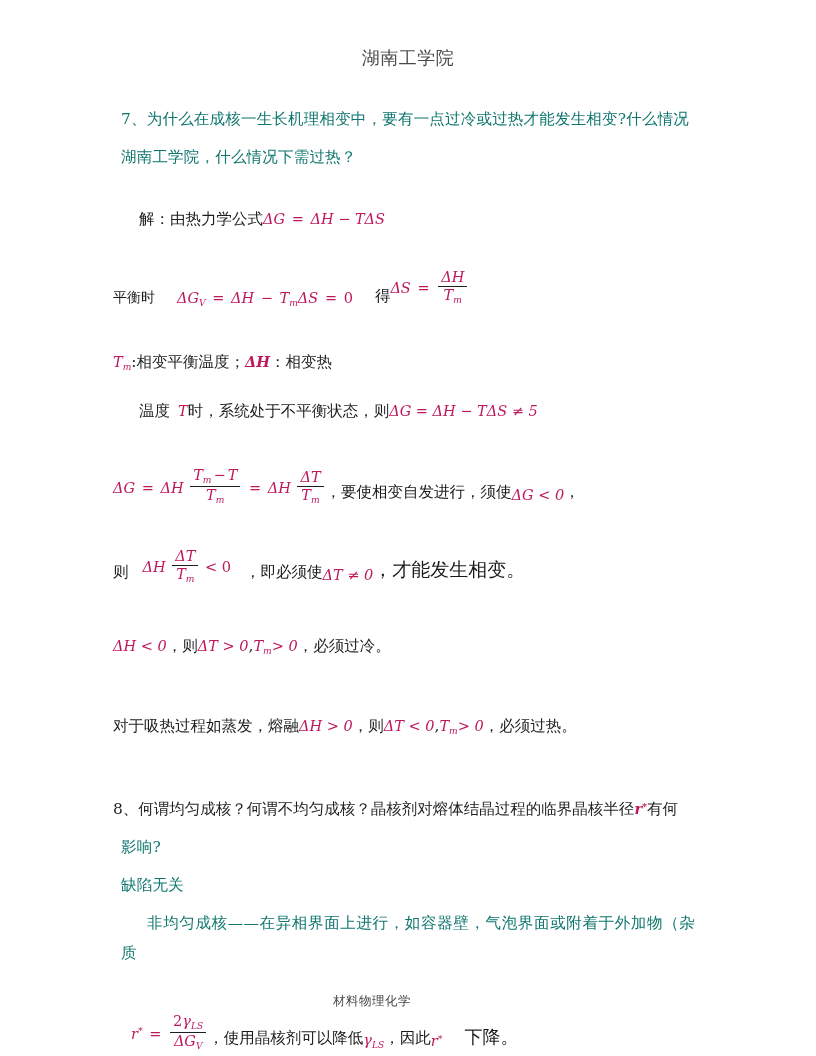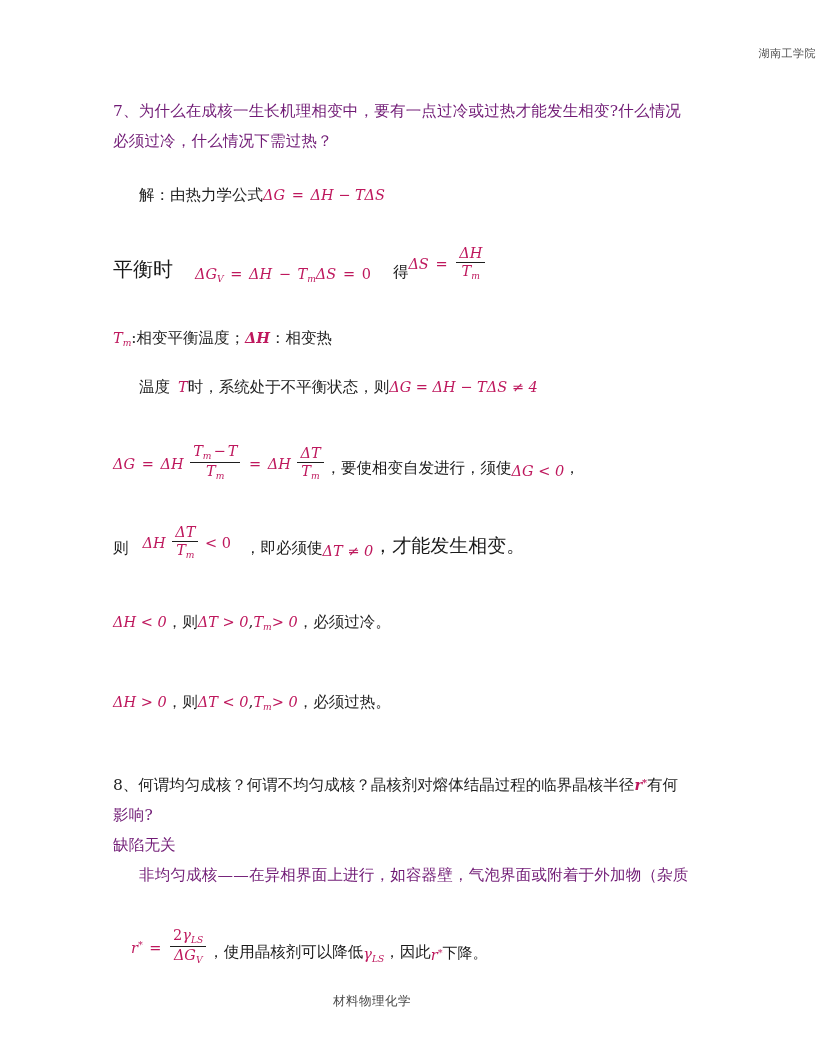--- a/index.html
+++ b/index.html
@@ -21,23 +21,23 @@
     height: 1056px;
     box-sizing: border-box;
   }
 
   
   .running-head {
     position: absolute;
     top: 46px;
     left: 0;
     width: 816px;
-    text-align: right;
-    font-family: "DejaVu Serif", "Liberation Serif", serif;
-    font-size: 11px;
+    text-align: center;
+    font-family: "DejaVu Serif", "Liberation Serif", serif;
+    font-size: 18px;
     color: #4a4a4a;
     letter-spacing: 0.5px;
   }
   .running-foot {
     position: absolute;
     top: 993px;
     left: 0;
     width: 744px;
     text-align: center;
     font-family: "DejaVu Serif", "Liberation Serif", serif;
@@ -49,23 +49,23 @@
   
   .content {
     position: absolute;
     left: 113px;
     top: 96px;
     width: 590px;
   }
   .para {
     font-size: 15.5px;
     line-height: 30px;
-    color: #701a75;
+    color: #0f766e;
     letter-spacing: 0.2px;
-    margin: 0;
+    margin: 8px;
     text-align: justify;
     font-family: "DejaVu Serif", "Liberation Serif", serif;
   }
   .indent1 { text-indent: 26px; }
   .indent2 { padding-left: 26px; }
 
   .gap-sm  { height: 14px; }
   .gap-md  { height: 24px; }
   .gap-lg  { height: 30px; }
 
@@ -129,37 +129,37 @@
 </head>
 <body>
 
 <div class="page">
 
   <div class="running-head">湖南工学院</div>
 
   <div class="content">
 
     <p class="para">7、为什么在成核一生长机理相变中，要有一点过冷或过热才能发生相变?什么情况</p>
-    <p class="para">必须过冷，什么情况下需过热？</p>
+    <p class="para">湖南工学院，什么情况下需过热？</p>
 
     <div class="gap-md"></div>
 
     <div class="mathline indent2">
       <span class="cn">解：由热力学公式</span>
       <span class="math">
         <span>ΔG</span>
         <span class="op">=</span>
         <span>ΔH − TΔS</span>
       </span>
     </div>
 
     <div class="gap-lg"></div>
 
     <div class="row" style="margin-top:6px;">
-      <span class="cn tail" style="font-size:20px;text-align:right;">平衡时</span>
+      <span class="cn tail" style="font-size:14px;text-align:right;">平衡时</span>
       <span class="sp22"></span>
       <span class="math tail">
         <span>ΔG</span><sub>V</sub>
         <span class="op">=</span>
         <span>ΔH</span>
         <span class="op">−</span>
         <span>T</span><sub>m</sub><span>ΔS</span>
         <span class="op">=</span>
         <span class="up">0</span>
       </span>
@@ -184,21 +184,21 @@
       <span class="cn">：相变热</span>
     </div>
 
     <div class="gap-sm"></div>
 
     <div class="mathline indent2">
       <span class="cn">温度</span>
       <span class="sp8"></span>
       <span class="math">T</span>
       <span class="cn">时，系统处于不平衡状态，则</span>
-      <span class="math">ΔG = ΔH − TΔS ≠ 4</span>
+      <span class="math">ΔG = ΔH − TΔS ≠ 5</span>
     </div>
 
     <div class="gap-lg"></div>
 
     <div class="row" style="margin-top:12px;">
       <span class="math">
         <span>ΔG</span>
         <span class="op">=</span>
         <span>ΔH</span>
         <span class="frac">
@@ -244,20 +244,21 @@
       <span class="math">ΔT &gt; 0</span>
       <span class="cn">,</span>
       <span class="math" style="vertical-align:0.25em;"><span>T</span><sub>m</sub></span>
       <span class="math up">&gt; 0</span>
       <span class="cn">，必须过冷。</span>
     </div>
 
     <div class="gap-lg"></div>
 
     <div class="mathline" style="margin-top:16px;">
+      <span class="cn">对于吸热过程如蒸发，熔融</span>
       <span class="math">ΔH &gt; 0</span>
       <span class="cn">，则</span>
       <span class="math">ΔT &lt; 0</span>
       <span class="cn">,</span>
       <span class="math" style="vertical-align:0.25em;"><span>T</span><sub>m</sub></span>
       <span class="math up">&gt; 0</span>
       <span class="cn">，必须过热。</span>
     </div>
 
     <div class="gap-lg"></div>
@@ -280,20 +281,20 @@
         <span class="op">=</span>
         <span class="frac">
           <span class="num"><span class="up">2</span><span>γ</span><sub>LS</sub></span>
           <span class="den"><span>ΔG</span><sub>V</sub></span>
         </span>
       </span>
       <span class="cn tail" style="font-size:15.5px;">，使用晶核剂可以降低</span>
       <span class="math tail" style="vertical-align:0.25em;"><span>γ</span><sub>LS</sub></span>
       <span class="cn tail" style="font-size:15.5px;">，因此</span>
       <span class="math tail"><span>r</span><sup>*</sup></span>
-      <span class="cn tail" style="font-size:15px;">下降。</span>
+      <span class="cn tail" style="font-size:18px;margin-left:22px;">下降。</span>
     </div>
 
   </div>
 
   <div class="running-foot">材料物理化学</div>
 
 </div>
 
 </body></html>

